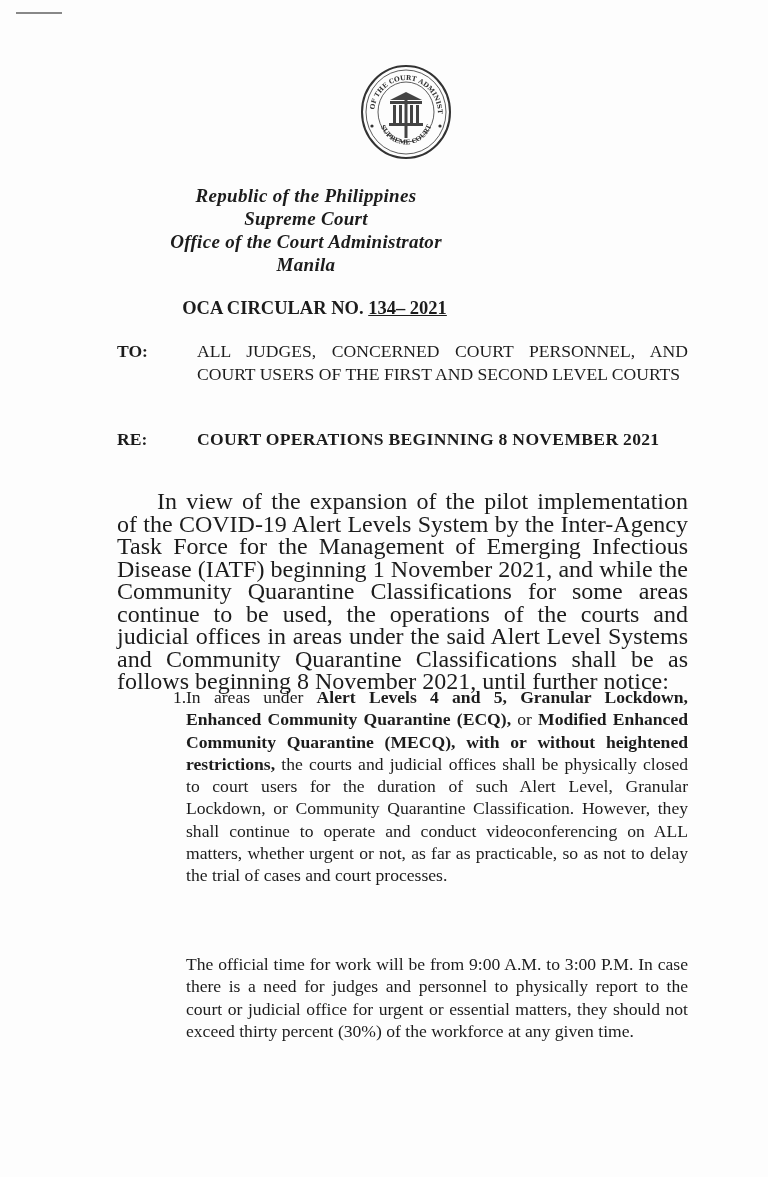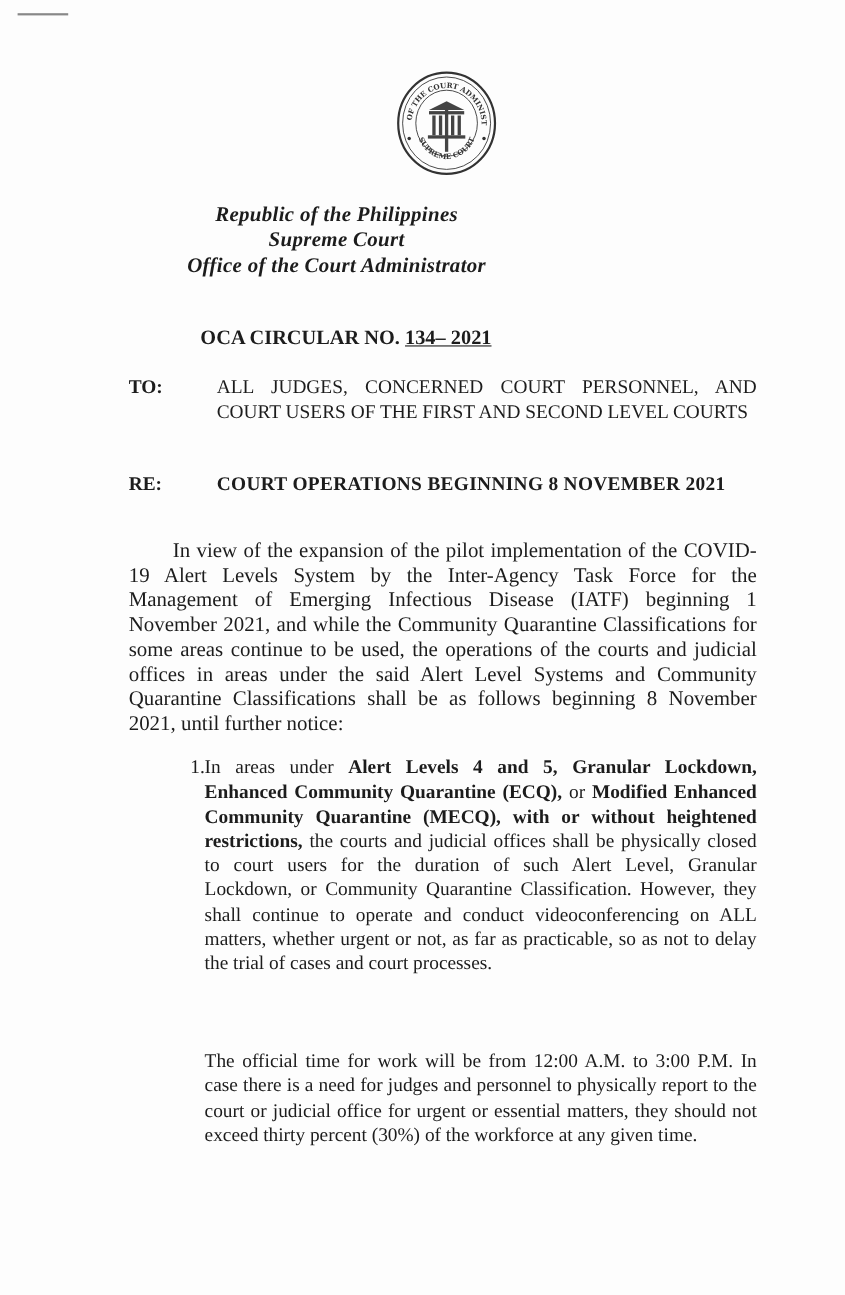--- a/index.html
+++ b/index.html
@@ -14,21 +14,21 @@
   .letterhead div { margin: 0; }
   .circ-title { position: absolute; top: 298px; left: 0; width: 629px; text-align: center;
     font-family: "Liberation Serif", serif; font-weight: bold; font-size: 18.5px; }
   .circ-title .num { text-decoration: underline; }
   .row { position: absolute; left: 117px; width: 571px; font-family: "Liberation Serif", serif; font-size: 17.6px; line-height: 22.5px; }
   .row .lbl { position: absolute; left: 0; top: 0; font-weight: bold; }
   .row .val { position: absolute; left: 80px; right: 0; text-align: justify; }
   .row.to { top: 340px; }
   .row.re { top: 428px; }
   .row.re .val { font-weight: bold; letter-spacing: .3px; }
-  .para { position: absolute; left: 117px; width: 571px; font-family: "Liberation Serif", serif; font-size: 19px; line-height: 22.5px; text-align: justify; }
+  .para { position: absolute; left: 117px; width: 571px; font-family: "Liberation Serif", serif; font-size: 24px; line-height: 22.5px; text-align: justify; }
   .intro { top: 490px; text-indent: 40px; }
   .item { position: absolute; left: 173px; width: 515px; font-family: "Liberation Serif", serif; font-size: 17.6px; line-height: 22.3px; text-align: justify; }
   .item .no { position: absolute; left: 0; top: 0; }
   .item .body { margin-left: 13px; }
   .item1 { top: 686px; }
   .item2 { top: 953px; }
   b { font-weight: bold; }
 </style>
 </head>
 <body>
@@ -60,20 +60,21 @@
     <rect x="29" y="59" width="34" height="3"></rect>
   </g>
   <circle cx="12" cy="62" r="1.6" fill="#333"></circle>
     <circle cx="80" cy="62" r="1.6" fill="#333"></circle>
 </svg>
 
 <div class="letterhead">
   <div>Republic of the Philippines</div>
   <div>Supreme Court</div>
   <div>Office of the Court Administrator</div>
+  <div>Manila</div>
 </div>
 
 <div class="circ-title">
   <span>OCA CIRCULAR NO.</span>
   <span class="num">134– 2021</span>
 </div>
 
 <div class="row to">
   <span class="lbl">TO:</span>
   <span class="val">ALL JUDGES, CONCERNED COURT PERSONNEL, AND COURT USERS OF THE FIRST AND SECOND LEVEL COURTS</span>
@@ -85,14 +86,14 @@
 </div>
 
 <div class="para intro">In view of the expansion of the pilot implementation of the COVID-19 Alert Levels System by the Inter-Agency Task Force for the Management of Emerging Infectious Disease (IATF) beginning 1 November 2021, and while the Community Quarantine Classifications for some areas continue to be used, the operations of the courts and judicial offices in areas under the said Alert Level Systems and Community Quarantine Classifications shall be as follows beginning 8 November 2021, until further notice:</div>
 
 <div class="item item1">
   <span class="no">1.</span>
   <div class="body"><span>In areas under </span><b>Alert Levels 4 and 5, Granular Lockdown, Enhanced Community Quarantine (ECQ),</b><span> or </span><b>Modified Enhanced Community Quarantine (MECQ), with or without heightened restrictions,</b><span> the courts and judicial offices shall be physically closed to court users for the duration of such Alert Level, Granular Lockdown, or Community Quarantine Classification. However, they shall continue to operate and conduct videoconferencing on ALL matters, whether urgent or not, as far as practicable, so as not to delay the trial of cases and court processes.</span></div>
 </div>
 
 <div class="item item2">
-  <div class="body">The official time for work will be from 12:00 A.M. to 3:00 P.M. In case there is a need for judges and personnel to physically report to the court or judicial office for urgent or essential matters, they should not exceed thirty percent (30%) of the workforce at any given time.</div>
+  <div class="body">The official time for work will be from 9:00 A.M. to 3:00 P.M. In case there is a need for judges and personnel to physically report to the court or judicial office for urgent or essential matters, they should not exceed thirty percent (30%) of the workforce at any given time.</div>
 </div>
 
 </body></html>

